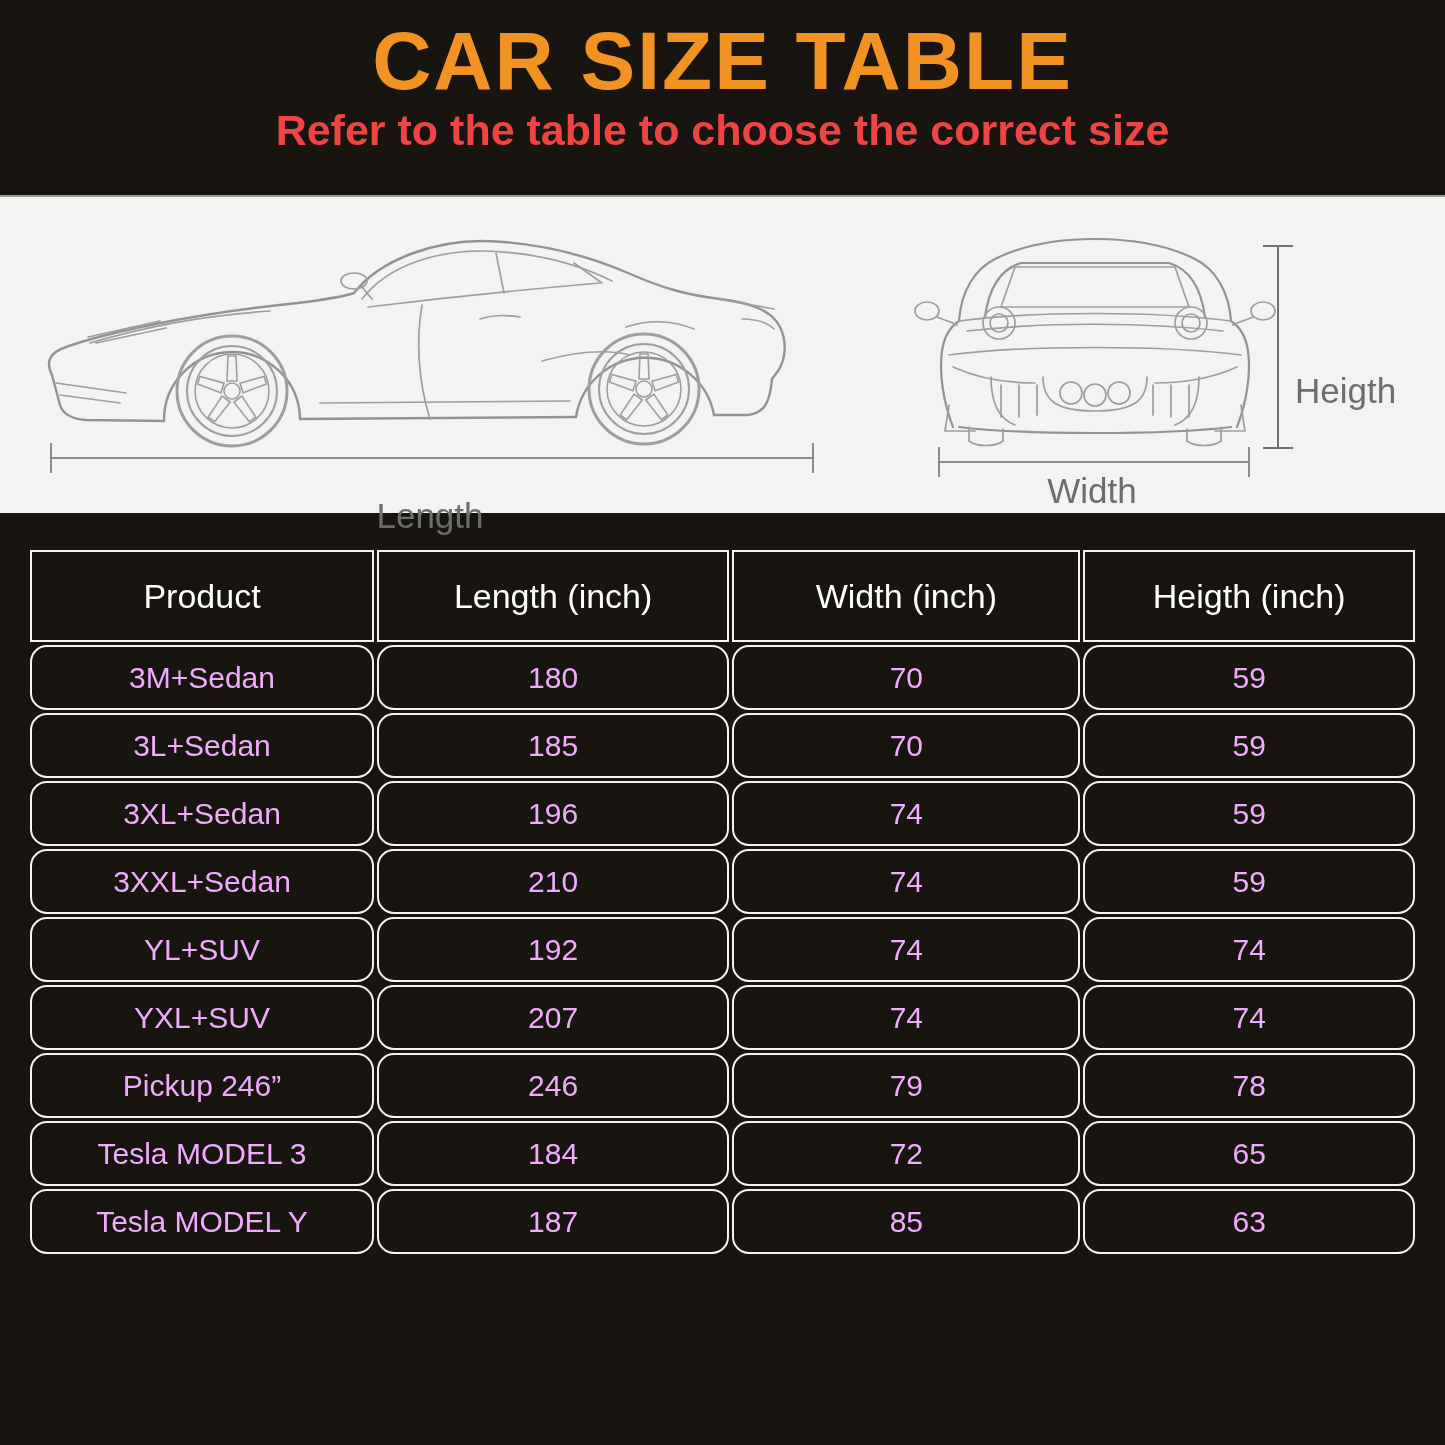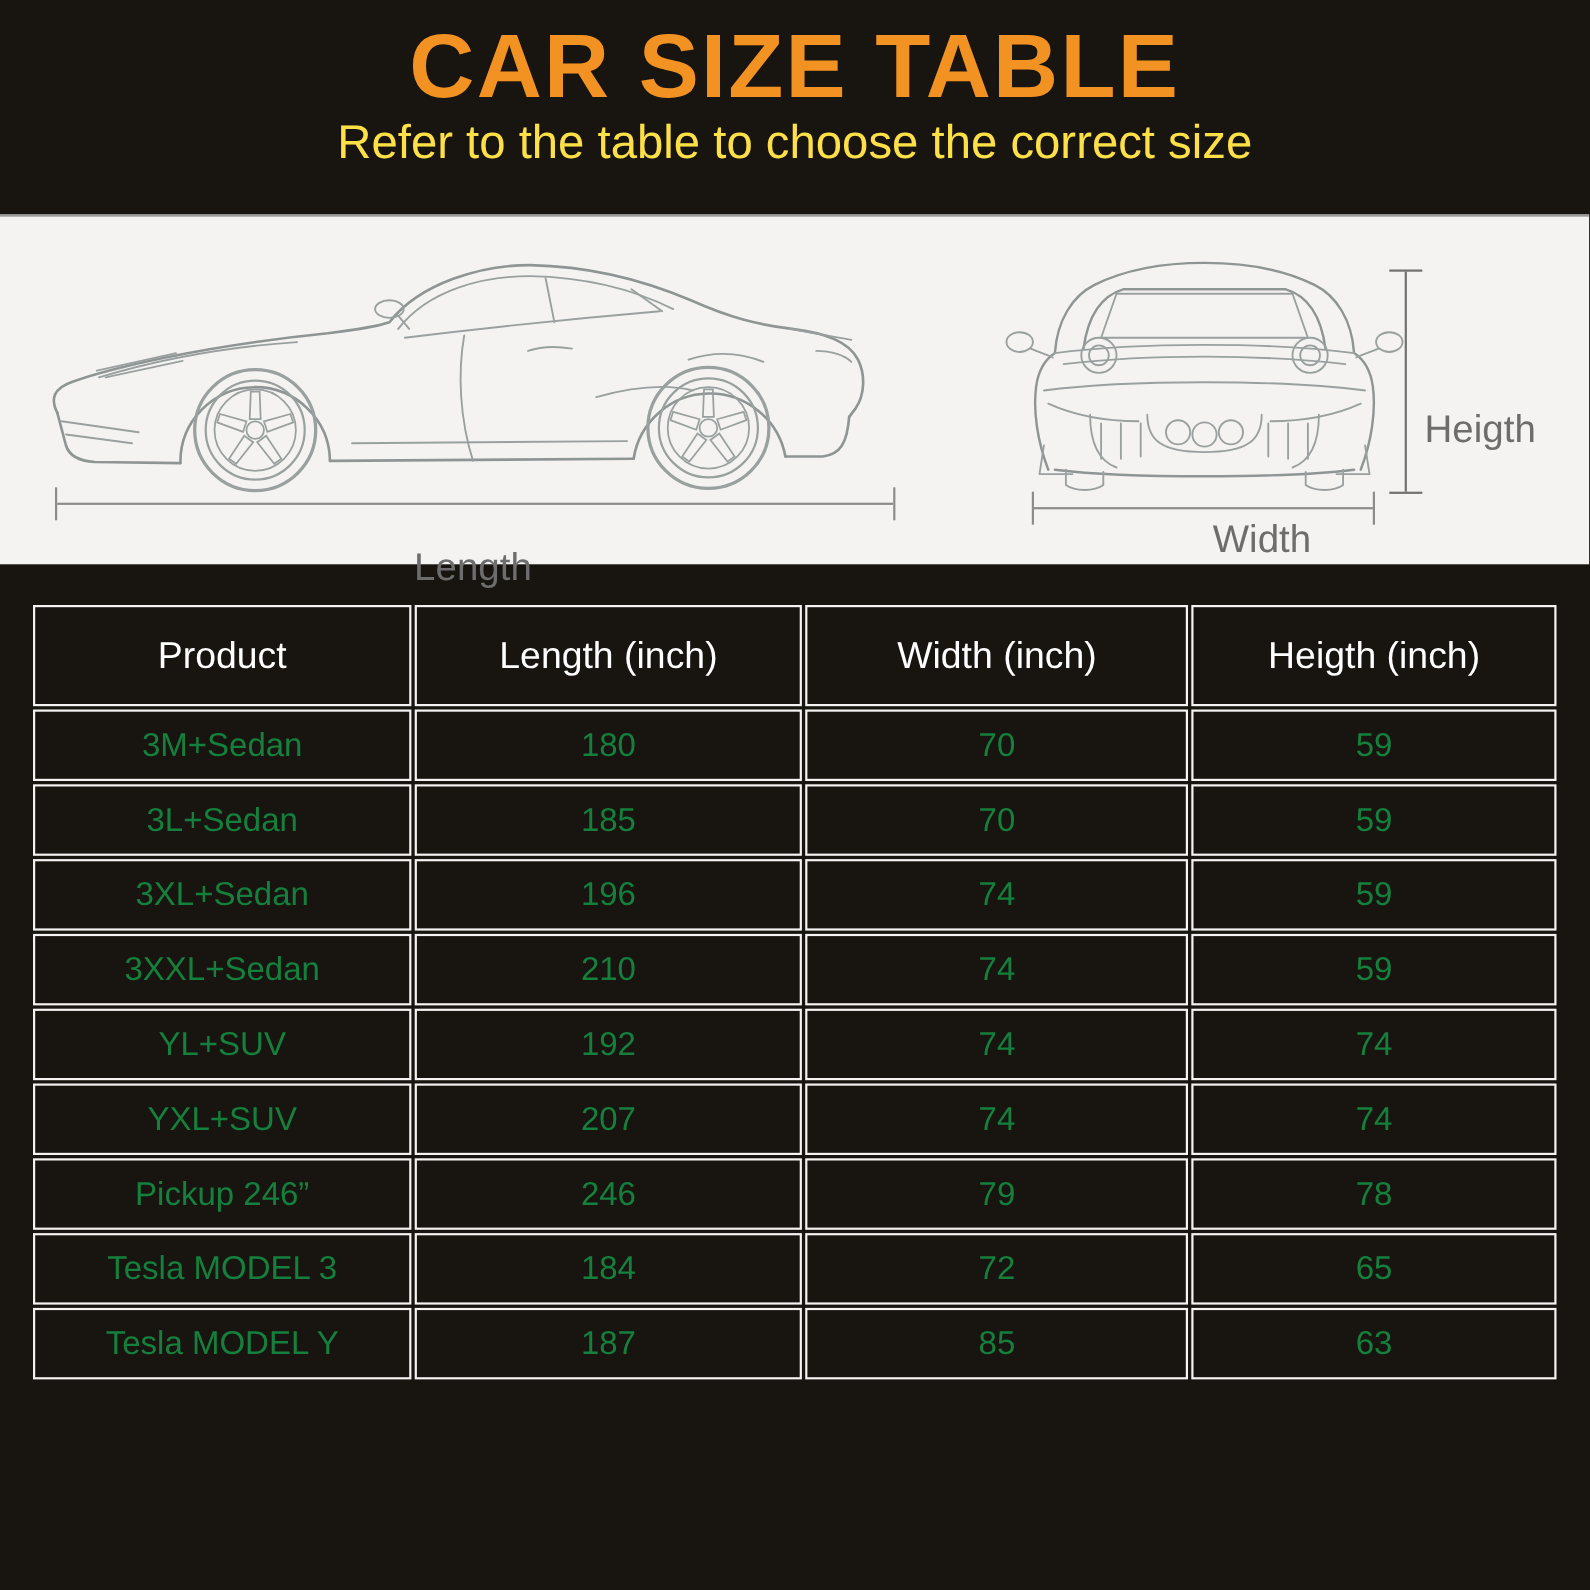--- a/index.html
+++ b/index.html
@@ -8,21 +8,21 @@
     background:#181410; overflow:hidden;
     font-family:"Liberation Sans","DejaVu Sans",sans-serif;
   }
   
   .hdr { position:absolute; top:0; left:0; width:100%; height:195px; text-align:center; }
   .hdr h1 {
     margin:18px 0 0 0; font-size:82px; line-height:1.06; font-weight:700;
     letter-spacing:2px; color:#f29222;
   }
   .hdr p {
-    margin:2px 0 0 0; font-size:43px; line-height:1.1; font-weight:400; color:#fde047;
+    margin:2px 0 0 0; font-size:43px; line-height:1.1; font-weight:700; color:#ef4444;
   }
   
   .band {
     position:absolute; top:195px; left:0; width:1445px; height:316px;
     background:#f4f3f1; border-top:2px solid #9b9b99;
   }
   .band svg { position:absolute; display:block; }
   .svg-side { left:30px; top:10px; }
   .svg-rear { left:895px; top:28px; }
   .dim-h { position:absolute; height:30px;
@@ -41,21 +41,21 @@
   .table-wrap { position:absolute; left:27px; top:547px; width:1391px; }
   table.size {
     width:100%; border-collapse:separate; border-spacing:3px;
     table-layout:fixed;
   }
   table.size th, table.size td {
     border:2px solid #f4f3f1; text-align:center; vertical-align:middle;
     background:transparent; overflow:hidden; white-space:nowrap;
   }
   table.size th { height:86px; font-size:34px; font-weight:400; color:#ffffff; }
-  table.size td { height:59px; font-size:30px; font-weight:400; color:#15803d; }
+  table.size td { height:59px; font-size:30px; font-weight:400; color:#f0abfc;border-radius:17px; }
 </style>
 </head>
 <body>
 
 <div class="poster">
 
   <div class="hdr">
     <h1>CAR SIZE TABLE</h1>
     <p>Refer to the table to choose the correct size</p>
   </div>
@@ -145,21 +145,21 @@
         <path d="M292,204 L292,216 C300,222 318,222 326,216 L326,202"></path>
         <path d="M54,180 L50,206 L80,206"></path>
         <path d="M346,180 L350,206 L320,206"></path>
       </g>
     </svg>
 
     <div class="dim-h" style="left:50px; top:246px; width:760px;"></div>
     <div class="dim-label" style="left:330px; top:272px; width:200px;margin-top:29px;">Length</div>
 
     <div class="dim-h" style="left:938px; top:250px; width:308px;"></div>
-    <div class="dim-label" style="left:992px; top:276px; width:200px;text-align:right;">Width</div>
+    <div class="dim-label" style="left:992px; top:276px; width:200px;">Width</div>
 
     <div class="dim-v" style="left:1263px; top:48px; height:200px;"></div>
     <div class="dim-label" style="left:1295px; top:132px; width:135px; text-align:left;margin-top:44px;">Heigth</div>
   </div>
 
   <div class="table-wrap">
     <table class="size">
       <colgroup>
         <col style="width:25.0%">
           <col style="width:25.6%">

